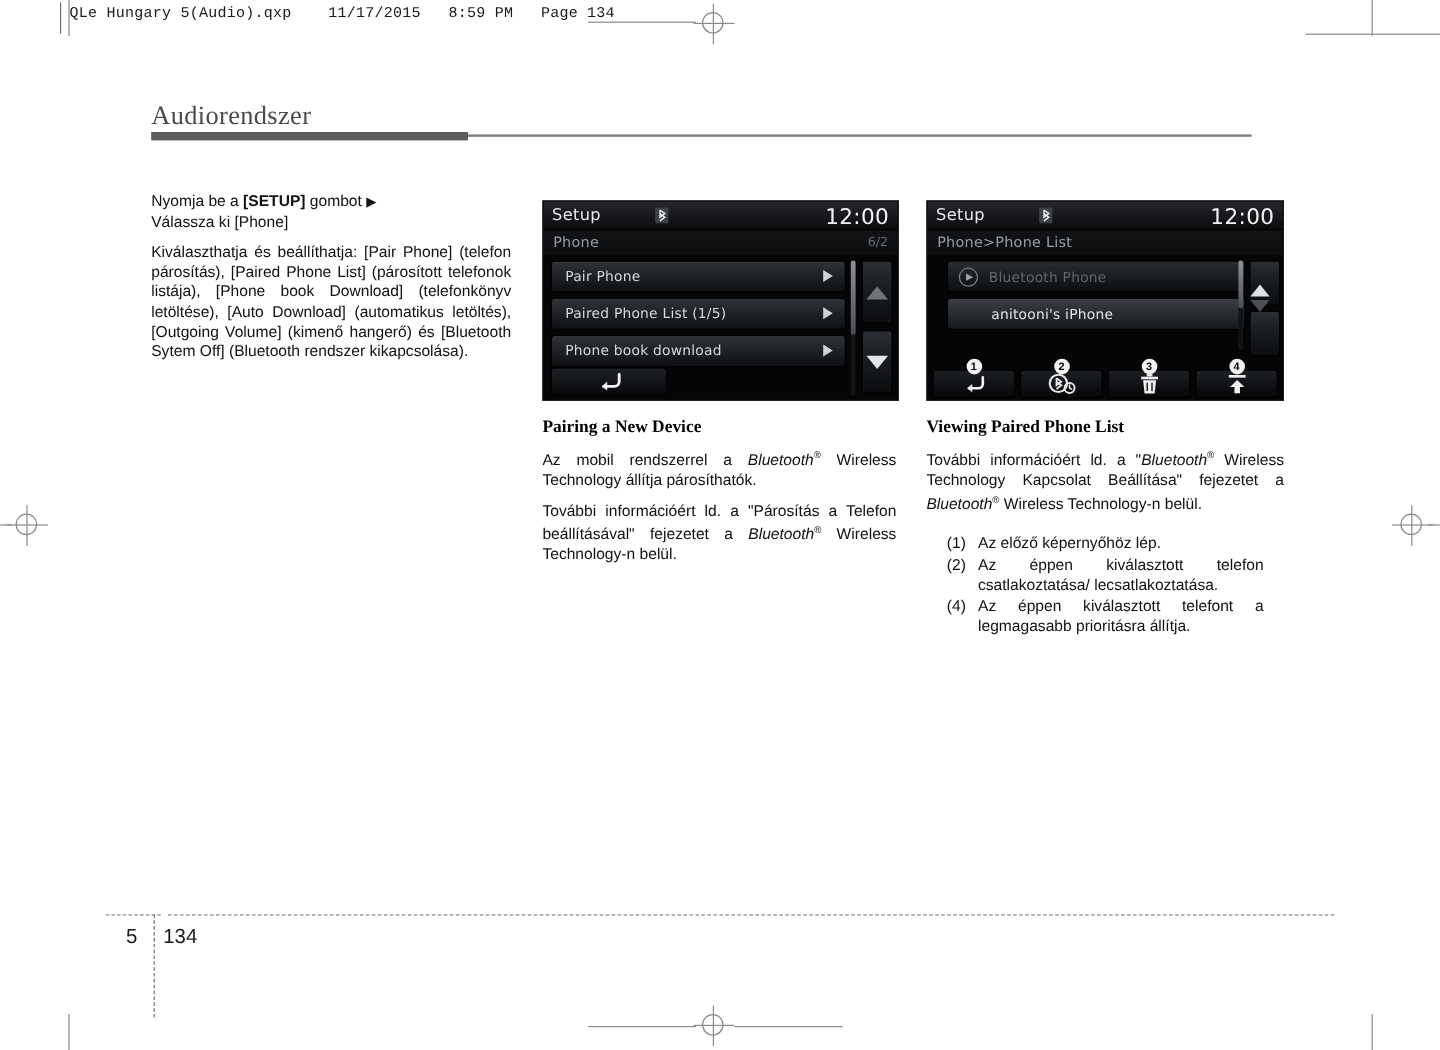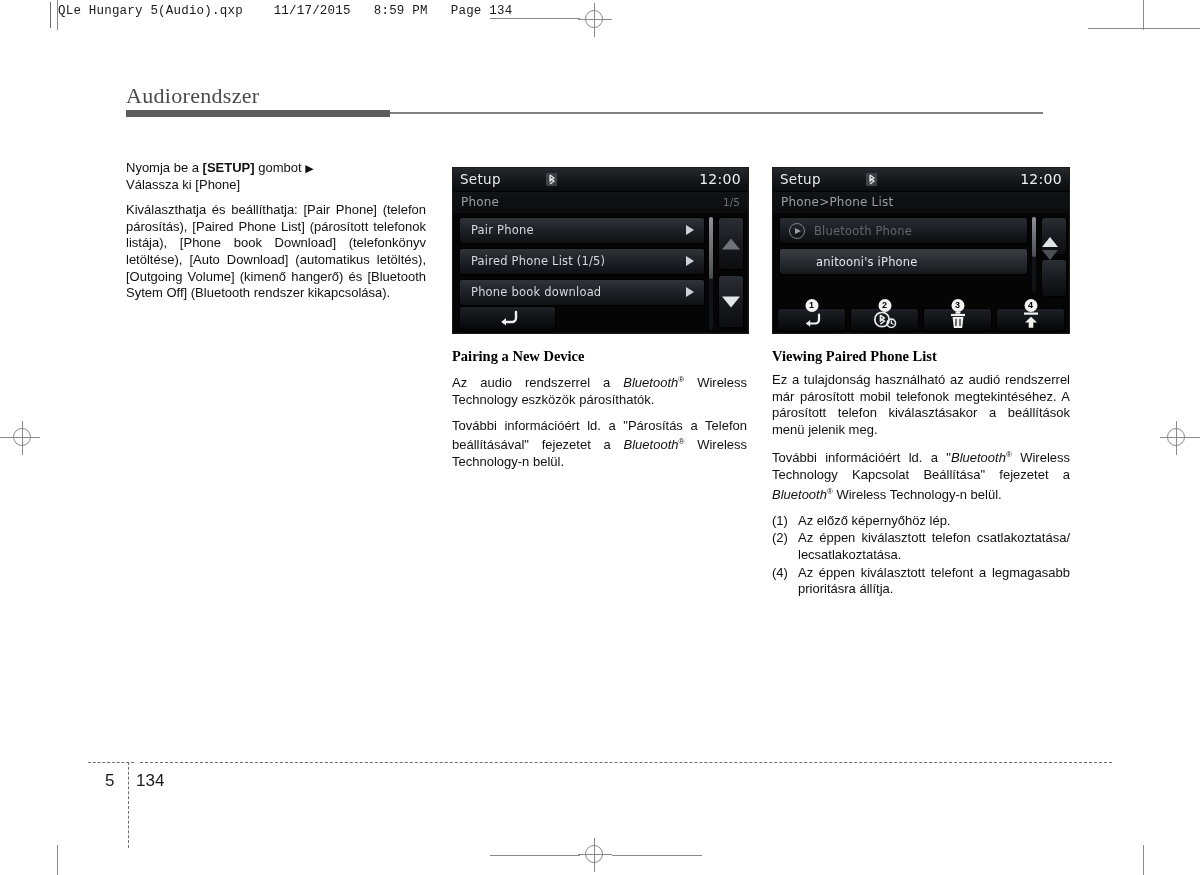--- a/index.html
+++ b/index.html
@@ -131,21 +131,21 @@
   p.body:last-child { margin-bottom: 0; }
   .bt { font-style: italic; }
   .sup { font-size: 8px; vertical-align: super; }
   .bold { font-weight: bold; }
   .tri-right {
     font-size: 11px;
     line-height: 1;
   }
 
   ol.numlist {
-    margin: 0;
+    margin: 17px;
     padding: 0;
     list-style: none;
   }
   ol.numlist li {
     font-size: 13px;
     line-height: 16.6px;
     color: #111;
     padding-left: 26px;
     text-indent: -26px;
     margin-bottom: 1px;
@@ -176,21 +176,21 @@
   .dev-title {
     position: absolute;
     left: 7px; top: 3px;
     font-size: 13.5px;
     color: #e9e9ea;
     letter-spacing: 0.3px;
   }
   .dev-clock {
     position: absolute;
     right: 7px; top: 3px;
-    font-size: 14px;
+    font-size: 18px;
     color: #f2f2f2;
     letter-spacing: 0.3px;
   }
   .bt-badge {
     position: absolute;
     left: 93px; top: 5px;
     width: 11px; height: 13px;
     background: #3d4146;
     border-radius: 1px;
     display: flex;
@@ -315,21 +315,21 @@
     background: linear-gradient(180deg,#1d2024 0%, #121417 50%, #06070a 100%);
     border-radius: 3px;
     border: 1px solid #000;
     box-sizing: border-box;
   }
   .backbtn svg { position: absolute; left: 50%; top: 50%; transform: translate(-50%,-50%); }
 
   
   .row2 {
     position: absolute;
-    left: 6px;
+    left: 16px;
     width: 249px;
     height: 27px;
     border-radius: 3px;
     box-sizing: border-box;
     border: 1px solid #000;
   }
   #row-bt-phone {
     top: 4px;
     background: linear-gradient(180deg,#2a2d31 0%, #1b1e22 45%, #0c0e10 100%);
   }
@@ -547,21 +547,21 @@
     <div class="dev-title">Setup</div>
     <div class="bt-badge">
       <svg width="8" height="11" viewBox="0 0 8 11">
           <path d="M2 1 L6 4 L2 7 L2 1 M2 10 L6 7 L2 4" fill="none" stroke="#e8e8e8" stroke-width="1.2"></path>
         </svg>
     </div>
     <div class="dev-clock">12:00</div>
   </div>
   <div class="dev-breadcrumb">
     <div class="dev-crumb-text">Phone</div>
-    <div class="dev-page-idx">1/5</div>
+    <div class="dev-page-idx">6/2</div>
   </div>
   <div class="dev-body">
     <div class="row" id="row-pair-phone">
       <span class="row-label">Pair Phone</span>
       <span class="row-arrow"></span>
     </div>
     <div class="row" id="row-paired-list">
       <span class="row-label">Paired Phone List  (1/5)</span>
       <span class="row-arrow"></span>
     </div>
@@ -664,30 +664,29 @@
         </svg>
       </div>
 
     </div>
   </div>
 </div>
 
 <div class="col col-mid">
   <div class="sub-head-serif">Pairing a New Device</div>
   <p class="body">
-    <span>Az audio rendszerrel a </span><span class="bt">Bluetooth</span><span class="sup">®</span><span> Wireless Technology eszközök párosíthatók.</span>
+    <span>Az mobil rendszerrel a </span><span class="bt">Bluetooth</span><span class="sup">®</span><span> Wireless Technology állítja párosíthatók.</span>
   </p>
   <p class="body">
     <span>További információért ld. a "Párosítás a Telefon beállításával" fejezetet a </span><span class="bt">Bluetooth</span><span class="sup">®</span><span> Wireless Technology-n belül.</span>
   </p>
 </div>
 
 <div class="col col-right">
   <div class="sub-head-serif">Viewing Paired Phone List</div>
-  <p class="body">Ez a tulajdonság használható az audió rendszerrel már párosított mobil telefonok megtekintéséhez. A párosított telefon kiválasztásakor a beállítások menü jelenik meg.</p>
   <p class="body">
     <span>További információért ld. a "</span><span class="bt">Bluetooth</span><span class="sup">®</span><span> Wireless Technology Kapcsolat Beállítása" fejezetet a </span><span class="bt">Bluetooth</span><span class="sup">®</span><span> Wireless Technology-n belül.</span>
   </p>
   <ol class="numlist">
     <li><span class="lbl">(1)</span><span>Az előző képernyőhöz lép.</span></li>
     <li><span class="lbl">(2)</span><span>Az éppen kiválasztott telefon csatlakoztatása/ lecsatlakoztatása.</span></li>
     <li><span class="lbl">(4)</span><span>Az éppen kiválasztott telefont a legmagasabb prioritásra állítja.</span></li>
   </ol>
 </div>
 

